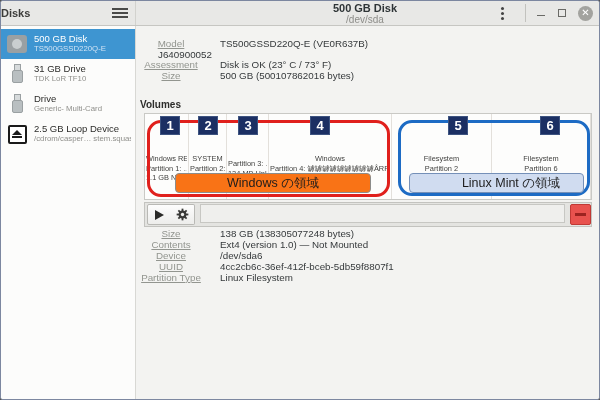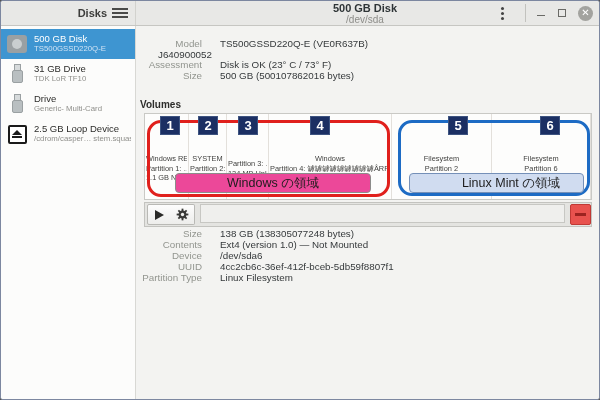--- a/index.html
+++ b/index.html
@@ -2,21 +2,21 @@
 <html><head>
 <meta charset="utf-8">
 <style>
   * { margin:0; padding:0; box-sizing:border-box; }
   html,body { width:600px; height:400px; font-family:"Liberation Sans", sans-serif; background:#555; }
   .window { position:relative; width:600px; height:400px; background:#f3f3f1; border:1px solid #7c87a0; border-radius:3px; overflow:hidden; }
 
   
   .titlebar { position:absolute; left:0; top:0; width:100%; height:25px; background:#e8e8e6; border-bottom:1px solid #c6c6c2; display:flex; }
   .tb-side { position:relative; width:135px; height:100%; border-right:1px solid #d2d2ce; flex:none; }
-  .tb-side-title { position:absolute; left:0; right:28px; top:6px; text-align:right; font-size:11px; font-weight:bold; color:#3c3c3a; }
+  .tb-side-title { position:absolute; left:0; right:28px; top:6px; text-align:left; font-size:11px; font-weight:bold; color:#3c3c3a; }
   .hamburger { position:absolute; right:7px; top:7px; width:16px; height:11px; cursor:pointer; }
   .hamburger i { display:block; height:2px; background:#4a4a48; margin-bottom:2px; }
   .tb-main { position:relative; flex:1; height:100%; }
   .tb-title-block { position:absolute; left:95px; right:100px; top:2px; text-align:center; line-height:1.05; }
   .tb-title { font-size:11px; font-weight:bold; color:#2e3436; }
   .tb-subtitle { font-size:10px; color:#8d8d89; }
   .tb-controls { position:absolute; right:6px; top:0; height:100%; display:flex; align-items:center; }
   .kebab { width:18px; height:16px; display:flex; flex-direction:column; align-items:center; justify-content:center; gap:2px; margin-right:14px; cursor:pointer; }
   .kebab i { width:3px; height:3px; border-radius:50%; background:#444; }
   .tb-sep { width:1px; height:18px; background:#c2c2be; margin-right:10px; }
@@ -41,21 +41,21 @@
   .usb-icon .cap { width:7px; height:6px; background:#d6dadb; border:1px solid #9aa0a2; border-bottom:none; }
   .usb-icon .body { width:11px; height:13px; background:#b9bfc1; border:1px solid #9aa0a2; border-radius:2px; }
   .eject-btn { width:19px; height:19px; background:#fff; border:2px solid #1a1a1a; border-radius:2px; display:flex; flex-direction:column; align-items:center; justify-content:center; cursor:pointer; }
   .eject-btn .tri { width:0; height:0; border-left:5px solid transparent; border-right:5px solid transparent; border-bottom:5px solid #1a1a1a; }
   .eject-btn .bar { width:10px; height:2px; background:#1a1a1a; margin-top:1.5px; }
 
   
   .main { position:absolute; left:136px; top:25px; right:0; bottom:0; background:#f3f3f1; }
   .kv { position:absolute; left:3px; right:2px; }
   .kv-row { display:flex; line-height:10.6px; font-size:9.8px; }
-  .kv-label { width:62px; text-align:right; color:#92958f; flex:none; }
+  .kv-label { width:62px; text-align:center; color:#92958f; flex:none;text-decoration:underline; }
   .kv-value { margin-left:18px; color:#35393b; white-space:nowrap; }
   .disk-kv { top:13px; }
   .part-kv { top:203px; }
   .part-kv .kv-row { line-height:10.9px; }
 
   .vol-label { position:absolute; left:3px; top:73px; font-size:10px; font-weight:bold; color:#2d2d2b; }
 
   
   .vol-frame { position:absolute; left:7px; top:87px; width:448px; height:87px; background:#fdfdfc; border:1px solid #c9c9c5; display:flex; }
   .vol-cell { position:relative; height:100%; border-right:1px solid #e3e0db; display:flex; flex-direction:column; align-items:center; justify-content:center; padding:28px 1px 4px 1px; overflow:hidden; cursor:pointer; }
@@ -64,21 +64,21 @@
   .vol-line { font-size:7.4px; line-height:9.4px; color:#3f3f3d; white-space:nowrap; max-width:100%; overflow:hidden; text-align:center; }
   .vol-line:empty { display:none; }
 
   .badge { position:absolute; top:2px; width:20px; height:19px; background:#1b2f63; border:1px solid #3d5380; color:#fff; font-size:13px; font-weight:bold; text-align:center; line-height:17px; z-index:5; }
   .b1{left:15px;} .b2{left:53px;} .b3{left:93px;} .b4{left:165px;} .b5{left:303px;} .b6{left:395px;}
 
   .ann-rect { position:absolute; z-index:4; border-radius:14px; pointer-events:none; }
   .ann-red { left:2px; top:6px; width:243px; height:77px; border:3px solid #e0201c; }
   .ann-blue { left:253px; top:6px; width:192px; height:76px; border:3px solid #1d6bc4; }
   .ann-box { position:absolute; top:59px; height:20px; z-index:6; border-radius:4px; display:flex; align-items:center; justify-content:center; font-size:12.5px; color:#1c1c1c; }
-  .ann-win { left:30px; width:196px; background:#ec4899; border:1px solid #8c8c8a; }
+  .ann-win { left:30px; width:196px; background:#f97316; border:1px solid #8c8c8a; }
   .ann-lin { left:264px; width:175px; background:#d0dcf0; border:1px solid #7590b8;padding-left:29px; }
 
   
   .vol-toolbar { position:absolute; left:7px; top:176px; width:448px; height:25px; background:#e4e4e1; border:1px solid #c3c3bf; }
   .vt-btn { position:absolute; top:1px; height:21px; background:linear-gradient(#fdfdfd,#ededeb); border:1px solid #b9b9b5; display:flex; align-items:center; justify-content:center; cursor:pointer; }
   .vt-play { left:2px; width:24px; border-radius:2px 0 0 2px; }
   .vt-gear { left:25px; width:25px; border-radius:0 2px 2px 0; border-left:none; }
   .play-tri { width:0; height:0; border-top:5px solid transparent; border-bottom:5px solid transparent; border-left:9px solid #2a2a28; }
   .vt-inset { position:absolute; left:55px; top:1px; width:365px; height:19px; background:#efefed; border:1px solid #c7c7c3; }
   .vt-del { position:absolute; left:425px; top:1px; width:21px; height:21px; background:#e8524e; border:1px solid #c03a36; border-radius:2px; display:flex; align-items:center; justify-content:center; cursor:pointer; }

